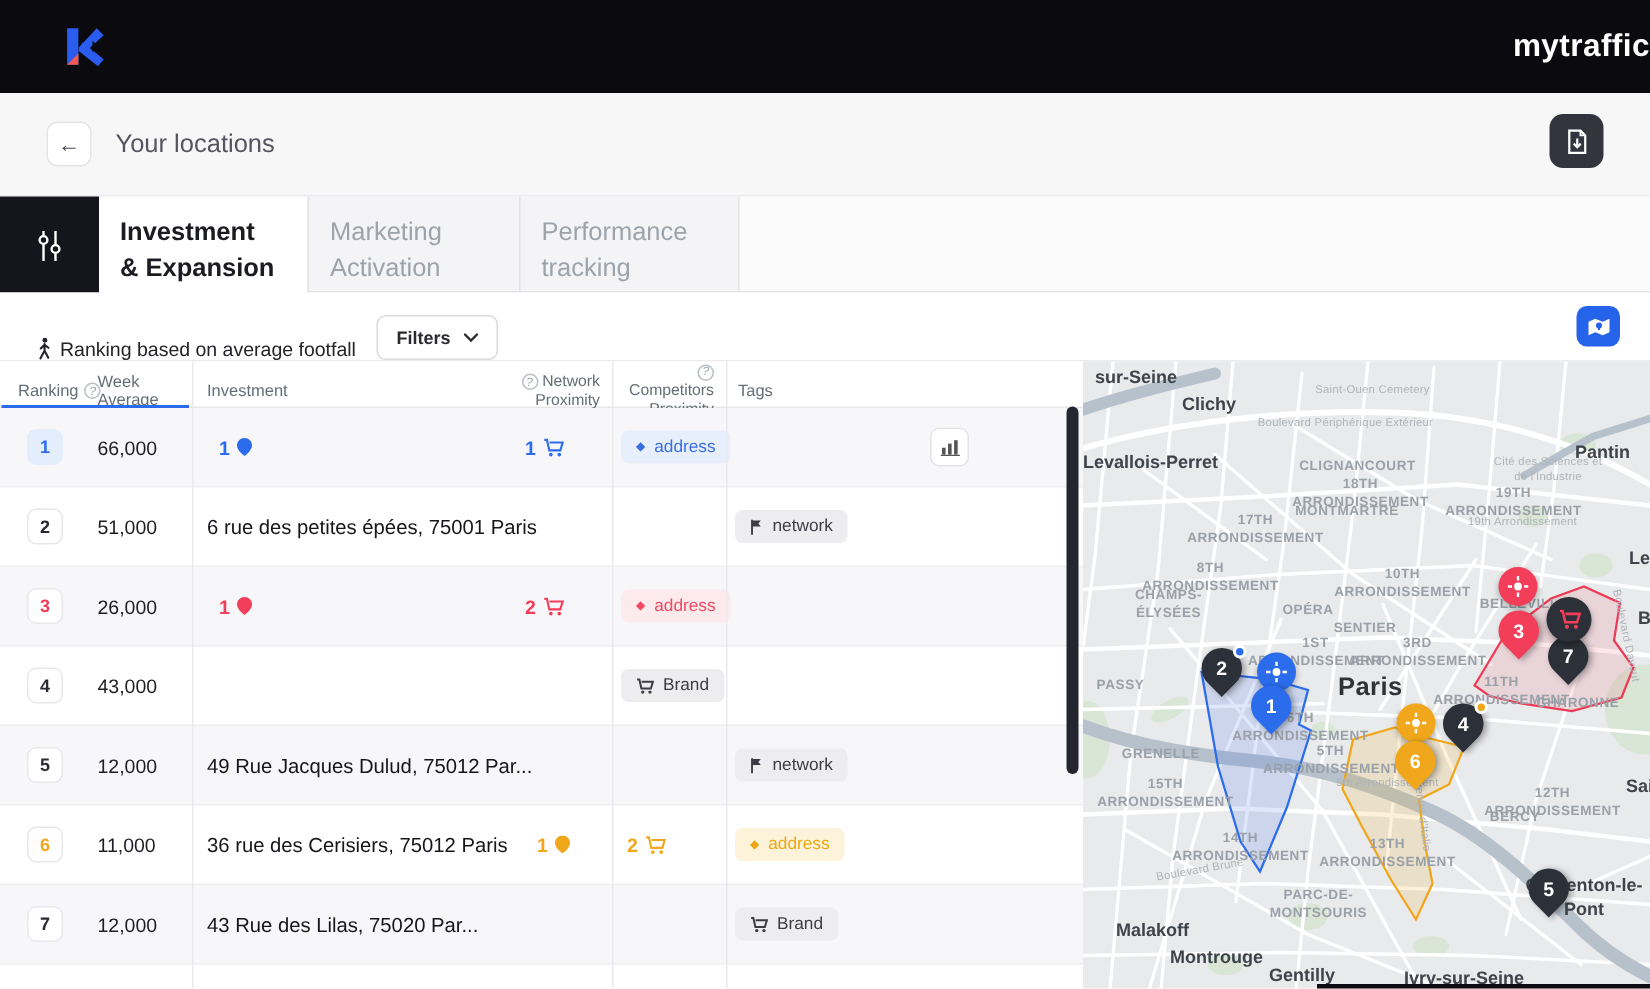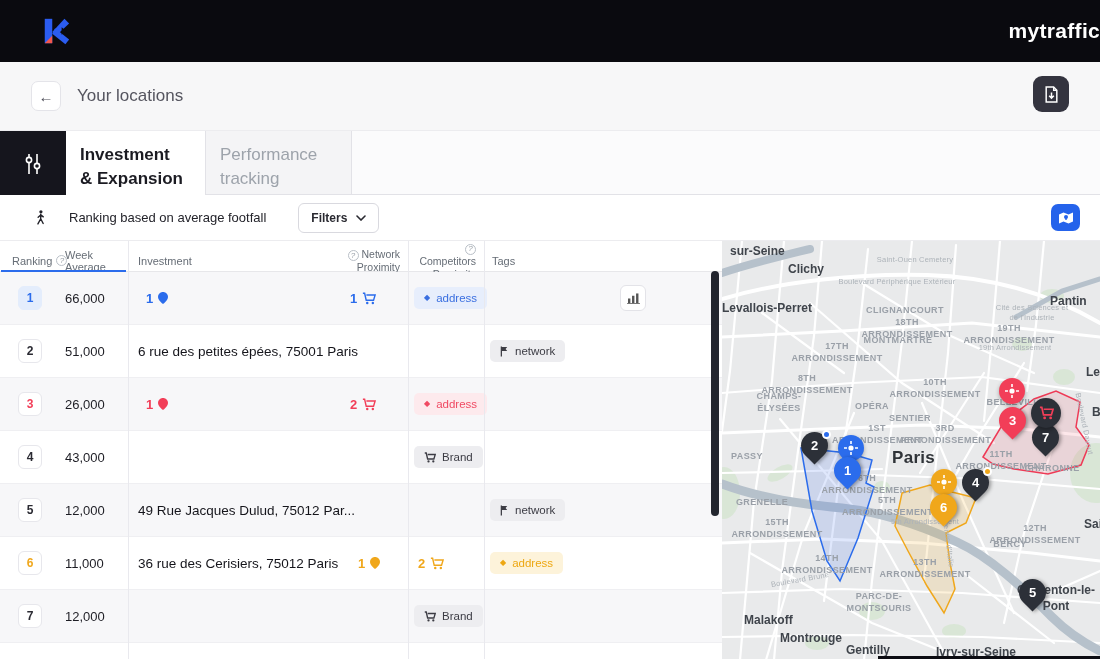--- a/index.html
+++ b/index.html
@@ -21,21 +21,21 @@
     border-radius:9px; display:flex; align-items:center; justify-content:center; cursor:pointer; }
   
   .tabstrip { height:65px; display:flex; border-top:1px solid #ececef; background:#fbfbfc; }
   .tab-icon-box { width:66px; background:#15151d; display:flex; align-items:center; justify-content:center; }
   .tab { padding:12px 0 0 14px; font-size:17px; line-height:1.4; white-space:pre-line; color:#9da3ab;
     background:#f4f4f6; border-left:1px solid #e2e2e7; border-bottom:1px solid #e2e2e7; cursor:pointer; }
   .tab.active { background:#fff; color:#1b1b22; font-weight:700; border-left:none; border-bottom:none; }
   .tab.t1 { width:139px; } .tab.t2 { width:140px; } .tab.t3 { width:141px; } .tab.t4 { width:146px; }
   .tab-filler { flex:1; border-left:1px solid #e2e2e7; border-bottom:1px solid #e2e2e7; background:#fbfbfc; }
   
-  .toolbar { height:45px; display:flex; align-items:center; padding-left:34px; gap:22px; position:relative; background:#fff; }
+  .toolbar { height:45px; display:flex; align-items:flex-end; padding-left:23px; gap:4px; position:relative; background:#fff; }
   .toolbar-label { font-size:13px; color:#23232a; font-weight:500; }
   .filters-btn { margin-left:10px; display:flex; align-items:center; gap:9px; padding:7px 12px; border:1px solid #d9d9df;
     border-radius:6px; font-size:12px; font-weight:700; color:#2a2a31; background:#fff; cursor:pointer; }
   .map-btn { position:absolute; right:20px; top:9px; width:29px; height:27px; background:#2563eb; border:none;
     border-radius:7px; display:flex; align-items:center; justify-content:center; cursor:pointer; }
   
   .content { position:relative; height:419px; display:flex; border-top:1px solid #ececef; }
   .table-area { width:722px; position:relative; background:#fff; }
   .vline { position:absolute; top:0; bottom:0; width:1px; background:#e9e9ee; z-index:3; pointer-events:none; }
   .thead, .trow { display:grid; grid-template-columns:65px 63px 212px 68px 76px 1fr; align-items:center; }
@@ -120,20 +120,22 @@
 <div class="tabstrip">
   <div class="tab-icon-box">
     <svg width="22" height="22" viewBox="0 0 22 22">
       <path d="M7 2v20M15 2v20" stroke="#fff" stroke-width="1.6"></path>
       <circle cx="7" cy="8" r="2.6" fill="#15151d" stroke="#fff" stroke-width="1.6"></circle>
       <circle cx="15" cy="14" r="2.6" fill="#15151d" stroke="#fff" stroke-width="1.6"></circle>
     </svg>
   </div>
   <div class="tab t1 active">Investment
 &amp; Expansion</div>
+  <div class="tab t3">Marketing
+Activation</div>
   <div class="tab t4">Performance
 tracking</div>
   <div class="tab-filler"></div>
 </div>
 
 <div class="toolbar">
   <svg width="13" height="15" viewBox="0 0 12 14">
     <circle cx="6.4" cy="1.7" r="1.5" fill="#23232a"></circle>
     <path d="M6.2 4v4.2M6.2 8.2L3.6 13M6.2 8.2l2.3 4.4M6.2 4.6L3.8 6.8M6.2 4.6l2.4 1.8" fill="none" stroke="#23232a" stroke-width="1.3" stroke-linecap="round"></path>
   </svg>
@@ -324,20 +326,21 @@
           <span>address</span>
         </span>
       </div>
     </div>
 
     <div class="trow alt">
       <div>
           <span class="rk">7</span>
         </div>
       <div class="wk">12,000</div>
+      <div class="addr">43 Rue des Lilas, 75020 Par...</div>
       <div></div>
       <div></div>
       <div>
         <span class="pill gray">
           <svg width="12" height="11" viewBox="0 0 16 14">
               <path d="M1 1h2l1.8 8h8.4l1.8-6H5" fill="none" stroke="#3c3c44" stroke-width="1.8"></path>
               <circle cx="6" cy="12.2" r="1.5" fill="#3c3c44"></circle>
               <circle cx="12.4" cy="12.2" r="1.5" fill="#3c3c44"></circle>
             </svg>
           <span>Brand</span>
@@ -428,21 +431,21 @@
     <span class="ml" style="left:120px;top:160px;width:60px">OPÉRA</span>
     <span class="ml" style="left:158px;top:172px;width:60px">SENTIER</span>
     <span class="ml city" style="left:370px;top:164px">Ba</span>
     <span class="ml" style="left:110px;top:182px;width:90px">1ST ARRONDISSEMENT</span>
     <span class="ml" style="left:178px;top:182px;width:90px">3RD ARRONDISSEMENT</span>
     <span class="ml" style="left:224px;top:208px;width:110px">11TH ARRONDISSEMENT</span>
     <span class="ml" style="left:290px;top:222px;width:80px">CHARONNE</span>
     <span class="ml" style="left:0px;top:210px;width:50px">PASSY</span>
     <span class="ml big" style="left:170px;top:206px">Paris</span>
     <span class="ml" style="left:90px;top:232px;width:110px">6TH ARRONDISSEMENT</span>
-    <span class="ml" style="left:0px;top:256px;width:80px">GRENELLE</span>
+    <span class="ml" style="left:12px;top:256px;width:80px">GRENELLE</span>
     <span class="ml" style="left:120px;top:254px;width:90px">5TH ARRONDISSEMENT</span>
     <span class="ml tiny" style="left:158px;top:276px;width:90px">5th Arrondissement</span>
     <span class="ml" style="left:0px;top:276px;width:110px">15TH ARRONDISSEMENT</span>
     <span class="ml" style="left:258px;top:282px;width:110px">12TH ARRONDISSEMENT</span>
     <span class="ml" style="left:258px;top:298px;width:60px">BERCY</span>
     <span class="ml city" style="left:362px;top:276px">Saint</span>
     <span class="ml" style="left:50px;top:312px;width:110px">14TH ARRONDISSEMENT</span>
     <span class="ml" style="left:148px;top:316px;width:110px">13TH ARRONDISSEMENT</span>
     <span class="ml tiny" style="left:38px;top:334px;width:80px;transform:rotate(-10deg)">Boulevard Brune</span>
     <span class="ml tiny" style="left:196px;top:296px;width:60px;transform:rotate(83deg)">Avenue d'Italie</span>

